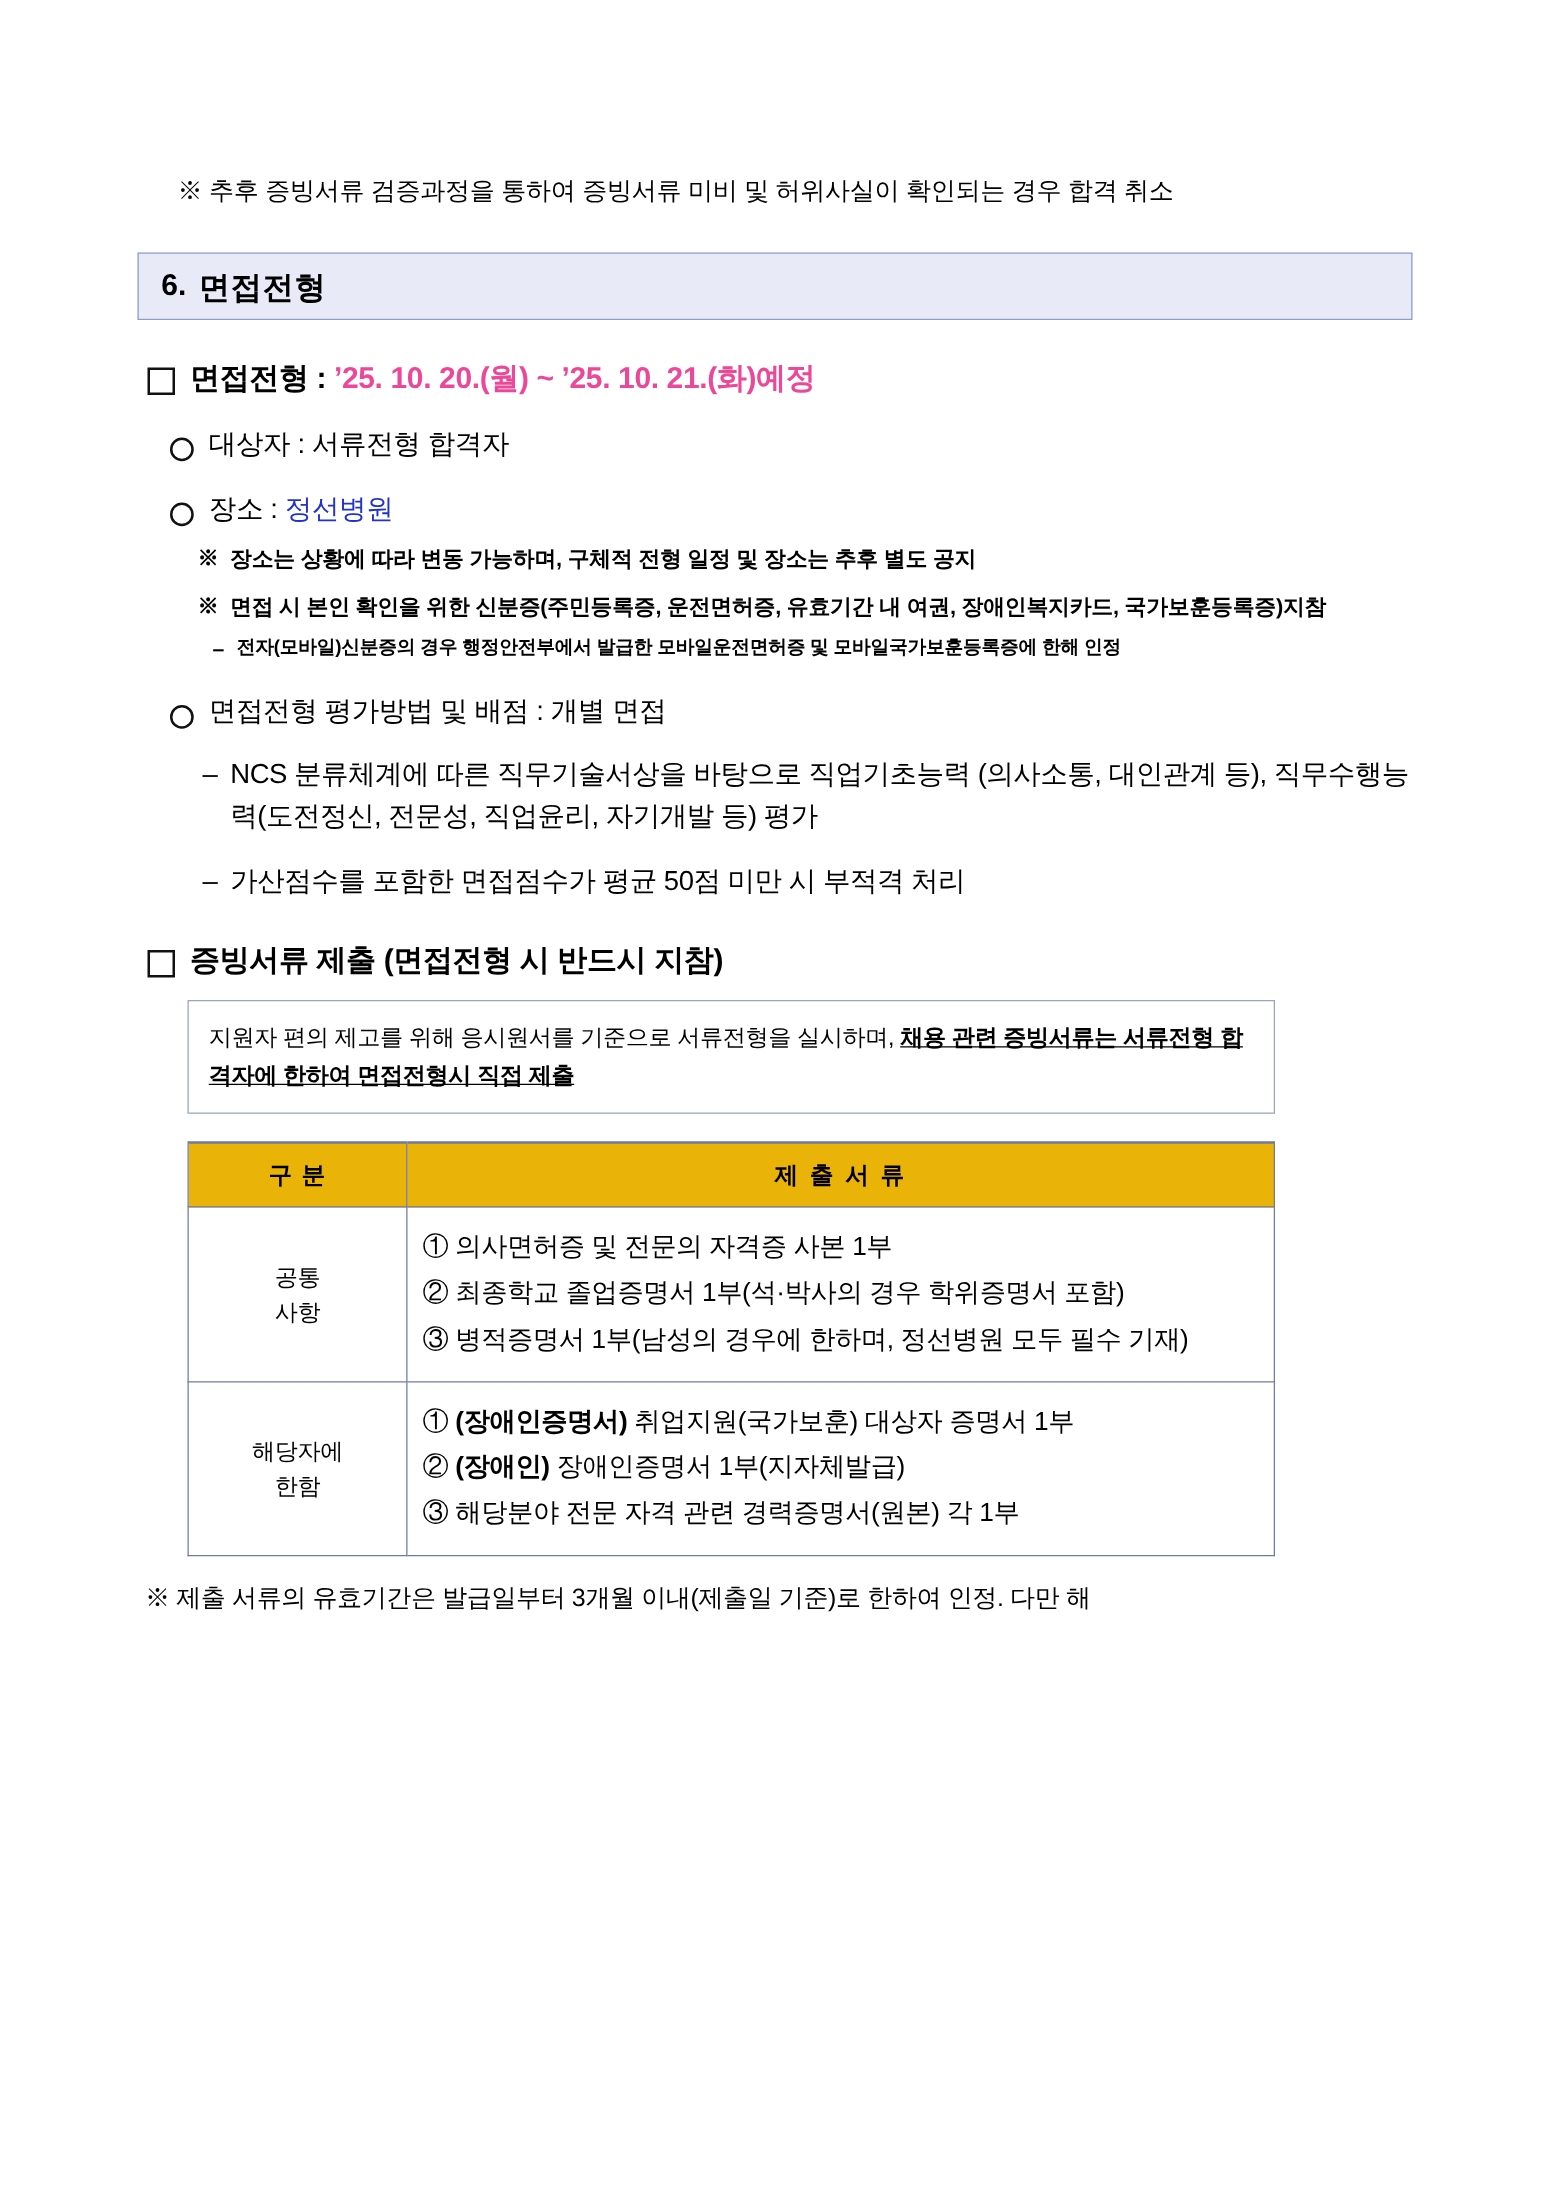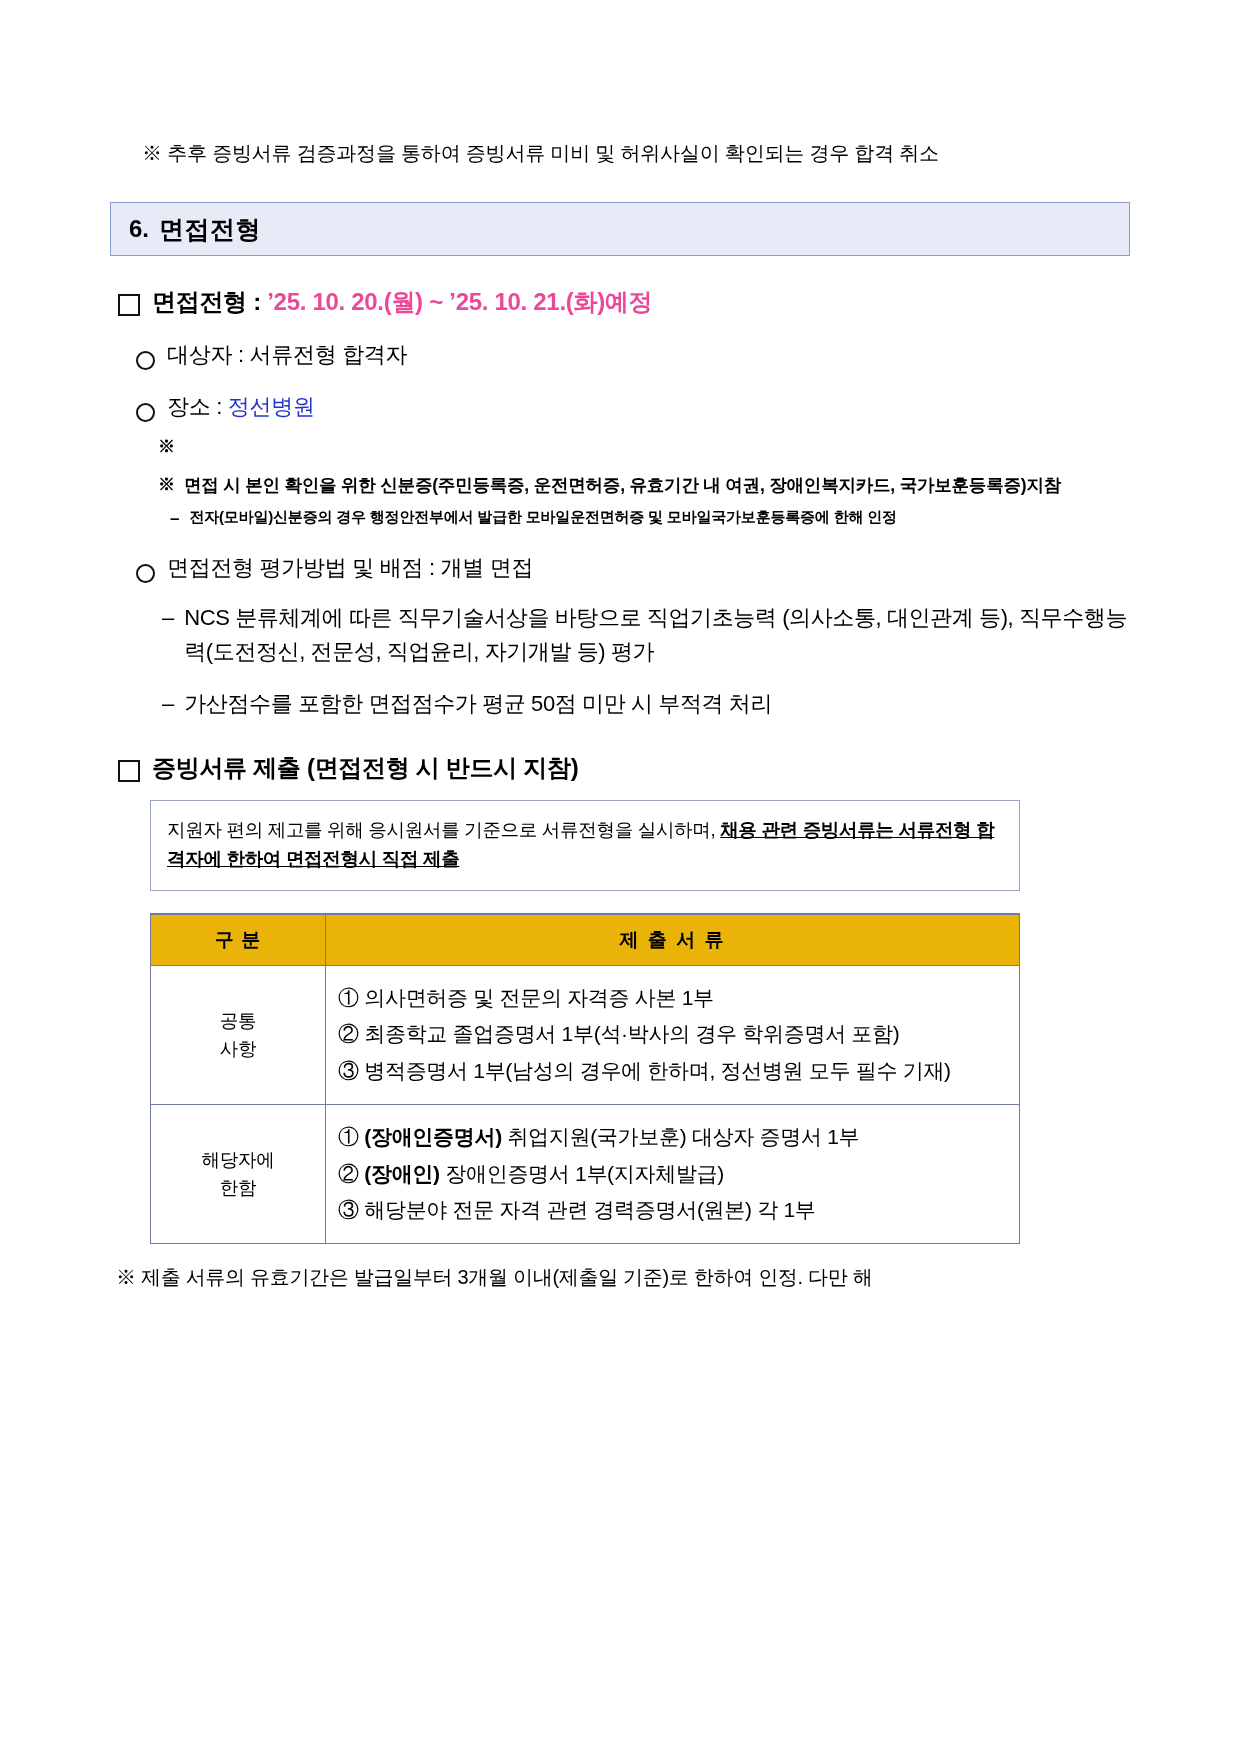--- a/index.html
+++ b/index.html
@@ -80,21 +80,21 @@
     font-size: 24px;
     font-weight: bold;
     letter-spacing: -0.3px;
   }
   .blue { color: #ec4899; }
   .blue2 { color: #2233cc; }
 
   
   .ci-item {
     display: flex;
-    align-items: flex-end;
+    align-items: center;
     margin-top: 22px;
     padding-left: 26px;
   }
   .ci-mark {
     width: 15px; height: 15px;
     border: 2px solid #111;
     border-radius: 50%;
     margin-right: 12px;
     margin-top: 8px;
     flex: none;
@@ -255,20 +255,21 @@
 
     <div class="ci-item">
       <span class="ci-mark"></span>
       <span class="ci-text">
         <span>장소 : </span><span class="blue2">정선병원</span>
       </span>
     </div>
 
     <div class="note">
       <span class="note-mark">※</span>
+      <span class="note-text">장소는 상황에 따라 변동 가능하며, 구체적 전형 일정 및 장소는 추후 별도 공지</span>
     </div>
 
     <div class="note">
       <span class="note-mark">※</span>
       <span class="note-text">면접 시 본인 확인을 위한 신분증(주민등록증, 운전면허증, 유효기간 내 여권, 장애인복지카드, 국가보훈등록증)지참</span>
     </div>
 
     <div class="dash">
       <span class="dash-mark">–</span>
       <span class="dash-text">전자(모바일)신분증의 경우 행정안전부에서 발급한 모바일운전면허증 및 모바일국가보훈등록증에 한해 인정</span>

